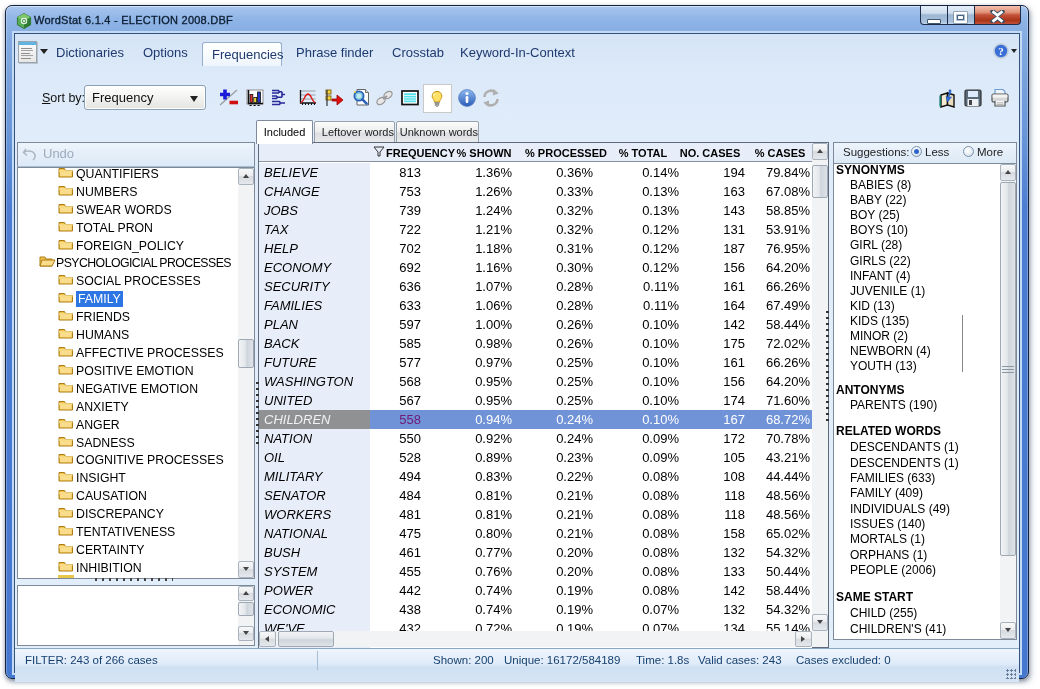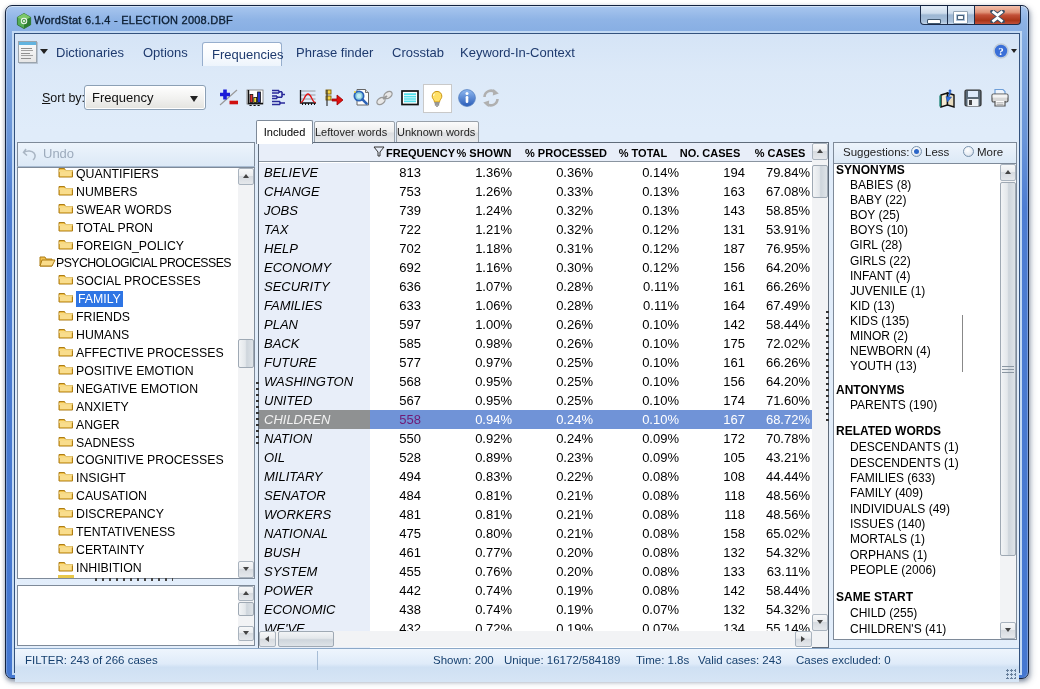--- a/index.html
+++ b/index.html
@@ -34,21 +34,21 @@
 .sb-track { position:absolute; background:#f2f3f5; }
 .sb-thumb { position:absolute; background:linear-gradient(90deg,#f2f4f6,#e3e7eb 45%,#ced5dc 55%,#dee3e8); border:1px solid #9fa9b4; border-radius:2px; }
 .sb-thumb-h { position:absolute; background:linear-gradient(180deg,#f2f4f6,#e3e7eb 45%,#ced5dc 55%,#dee3e8); border:1px solid #9fa9b4; border-radius:2px; }
 #statusbar { position:absolute; left:0px; top:614px; width:1004px; height:34px;
  background:linear-gradient(180deg,#eef5fd 0%,#dfebf9 45%,#cfe0f3 55%,#d6e5f5 100%);
  border-top:1px solid #8ba8c8; }
 .sttext { position:absolute; top:5px; font-size:11.5px; color:#16406f; }
 .treerow { position:absolute; height:18px; font-size:12.3px; color:#000; white-space:nowrap; }
 .trlabel { position:absolute; top:1px; height:16px; line-height:16px; }
 .sg { position:absolute; left:0; width:180px; height:15px; line-height:15px; font-size:12px; color:#000; white-space:nowrap; }
-.tabrest { position:absolute; top:87px; height:22px; background:linear-gradient(180deg,#fbfbfb,#eceded 50%,#dcdee1 55%,#e8eaec); border:1px solid #98a0a9; border-radius:2px 2px 0 0; font-size:11px; color:#222; text-align:left; }
+.tabrest { position:absolute; top:87px; height:22px; background:linear-gradient(180deg,#fbfbfb,#eceded 50%,#dcdee1 55%,#e8eaec); border:1px solid #98a0a9; border-radius:2px 2px 0 0; font-size:11px; color:#222; text-align:right; }
 .hdrtxt { position:absolute; top:3px; height:14px; line-height:14px; font-size:11px; font-weight:bold; color:#000; white-space:nowrap; }
 .cell { position:absolute; height:19px; line-height:19px; font-size:13px; color:#000; text-align:right; }
 .wordcell { position:absolute; height:19px; line-height:19px; font-size:13px; font-style:italic; color:#000; left:5px; }
 </style>
 </head>
 <body>
 <div id="stage">
  <div id="win">
   <svg class="abs" style="left:10px;top:7px" width="17" height="17" viewBox="0 0 18 18">
     <polygon points="8.5,0.5 15.5,4.5 15.5,12.5 8.5,16.5 1.5,12.5 1.5,4.5" fill="#55ad55" stroke="#2a6e2a" stroke-width="0.9"></polygon>
@@ -510,21 +510,21 @@
           <div class="cell" style="left:264px;top:380px;width:70px">0.20%</div>
           <div class="cell" style="left:350px;top:380px;width:70px">0.08%</div>
           <div class="cell" style="left:416px;top:380px;width:70px">132</div>
           <div class="cell" style="left:481px;top:380px;width:70px">54.32%</div>
 <div class="wordcell" style="top:399px">SYSTEM</div>
           <div class="cell" style="left:92px;top:399px;width:70px">455</div>
           <div class="cell" style="left:183px;top:399px;width:70px">0.76%</div>
           <div class="cell" style="left:264px;top:399px;width:70px">0.20%</div>
           <div class="cell" style="left:350px;top:399px;width:70px">0.08%</div>
           <div class="cell" style="left:416px;top:399px;width:70px">133</div>
-          <div class="cell" style="left:481px;top:399px;width:70px">63.11%</div>
+          <div class="cell" style="left:481px;top:399px;width:70px">50.44%</div>
 <div class="wordcell" style="top:418px">POWER</div>
           <div class="cell" style="left:92px;top:418px;width:70px">442</div>
           <div class="cell" style="left:183px;top:418px;width:70px">0.74%</div>
           <div class="cell" style="left:264px;top:418px;width:70px">0.19%</div>
           <div class="cell" style="left:350px;top:418px;width:70px">0.08%</div>
           <div class="cell" style="left:416px;top:418px;width:70px">142</div>
           <div class="cell" style="left:481px;top:418px;width:70px">58.44%</div>
 <div class="wordcell" style="top:437px">ECONOMIC</div>
           <div class="cell" style="left:92px;top:437px;width:70px">438</div>
           <div class="cell" style="left:183px;top:437px;width:70px">0.74%</div>

